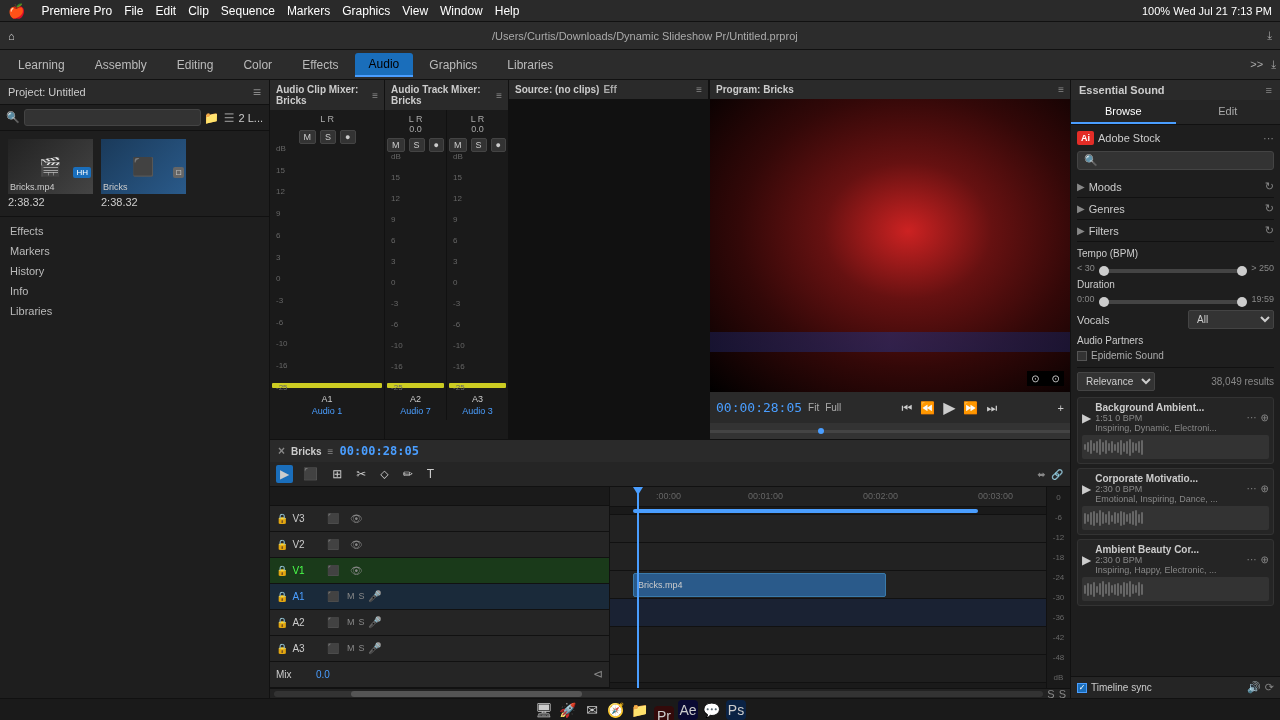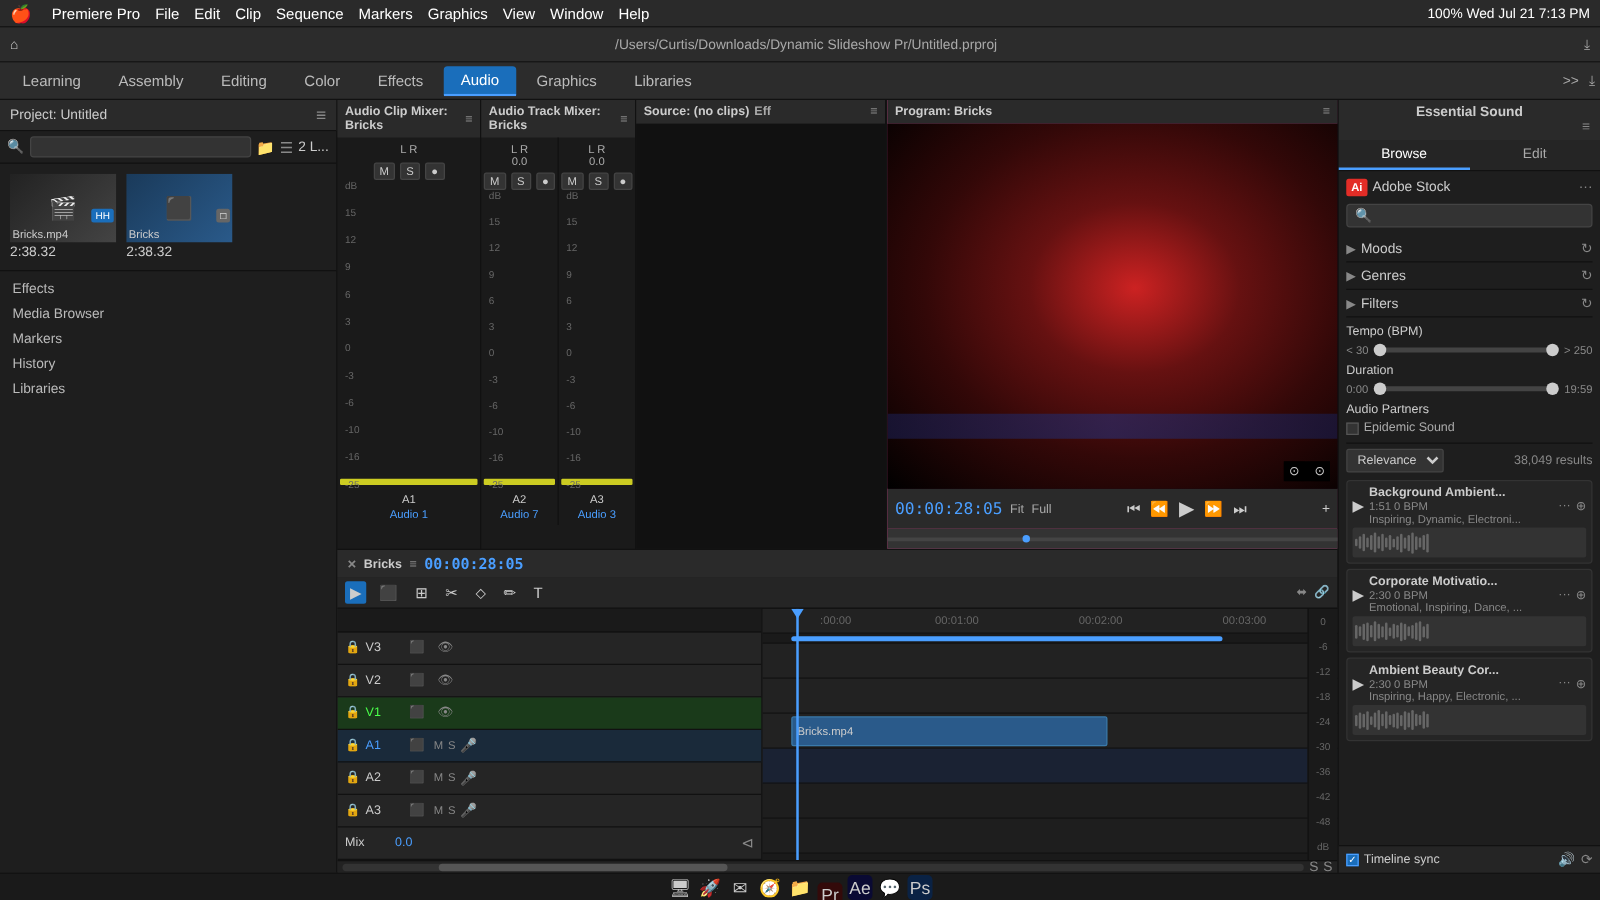--- a/index.html
+++ b/index.html
@@ -59,21 +59,21 @@
       gap: 2px;
     }
     .nav-tab {
       padding: 4px 14px;
       font-size: 12px;
       color: #bbb;
       cursor: pointer;
       border-radius: 3px 3px 0 0;
     }
     .nav-tab.active {
-      color: #ffffff;
+      color: #000000;
       background: #1a6ebb;
       border-bottom: 2px solid #4a9eff;
     }
     .nav-tabs .nav-right { margin-left: auto; display: flex; gap: 8px; color: #aaa; }
 
     
     .main-layout {
       display: flex;
       height: calc(720px - 22px - 28px - 30px - 22px);
     }
@@ -518,21 +518,20 @@
       flex-direction: column;
     }
     .essential-header {
       background: #2a2a2a;
       padding: 4px 8px;
       font-size: 11px;
       font-weight: bold;
       color: #ccc;
       display: flex;
       align-items: center;
-      flex-direction: column;
     }
     .essential-header .menu-btn { margin-left: auto; color: #888; }
 
     .essential-tabs {
       display: flex;
       background: #252525;
       border-bottom: 1px solid #111;
     }
     .essential-tab {
       flex: 1;
@@ -601,21 +600,21 @@
     .category-arrow { color: #888; font-size: 10px; margin-right: 4px; }
     .category-label { font-size: 11px; color: #ccc; }
     .category-refresh { margin-left: auto; color: #888; font-size: 11px; }
 
     .filter-section { margin-top: 6px; }
 
     .tempo-section { margin-bottom: 6px; }
     .tempo-label { font-size: 10px; color: #ccc; margin-bottom: 4px; }
     .tempo-range {
       display: flex;
-      align-items: center;
+      align-items: flex-end;
       gap: 4px;
     }
     .tempo-val { font-size: 9px; color: #888; }
     .range-slider {
       flex: 1;
       height: 4px;
       background: #444;
       border-radius: 2px;
       position: relative;
     }
@@ -816,23 +815,23 @@
             <span style="color:#ccc;font-size:18px;">⬛</span>
           </div>
           <div class="thumb-badge" style="background:#666;">□</div>
           <div class="thumb-label">Bricks</div>
         </div>
         <div class="thumb-duration">2:38.32</div>
       </div>
     </div>
     <div class="project-menu-items">
       <div class="project-menu-item">Effects</div>
-      <div class="project-menu-item">Media Browser</div>
       <div class="project-menu-item">Markers</div>
       <div class="project-menu-item">History</div>
+      <div class="project-menu-item">Info</div>
       <div class="project-menu-item">Libraries</div>
     </div>
   </div>
 
   <div class="center-panels">
     <div class="top-panels">
 
       <div class="audio-mixer-section">
         <div style="display:flex;height:100%;">
 
@@ -1197,20 +1196,28 @@
         <div class="tempo-range">
           <span class="tempo-val">0:00</span>
           <div class="range-slider">
             <div class="handle left"></div>
             <div class="handle right"></div>
           </div>
           <span class="tempo-val">19:59</span>
         </div>
       </div>
 
+      <div class="vocals-section">
+        <span class="vocals-label">Vocals</span>
+        <select class="vocals-select">
+          <option>All</option>
+          <option>Instrumental</option>
+          <option>Vocals</option>
+        </select>
+      </div>
 
       <div class="audio-partners">Audio Partners</div>
       <div class="epidemic-row">
         <div class="epidemic-checkbox"></div>
         <span class="epidemic-label">Epidemic Sound</span>
       </div>
 
       <div class="sort-row">
         <select class="sort-select">
           <option>Relevance</option>

